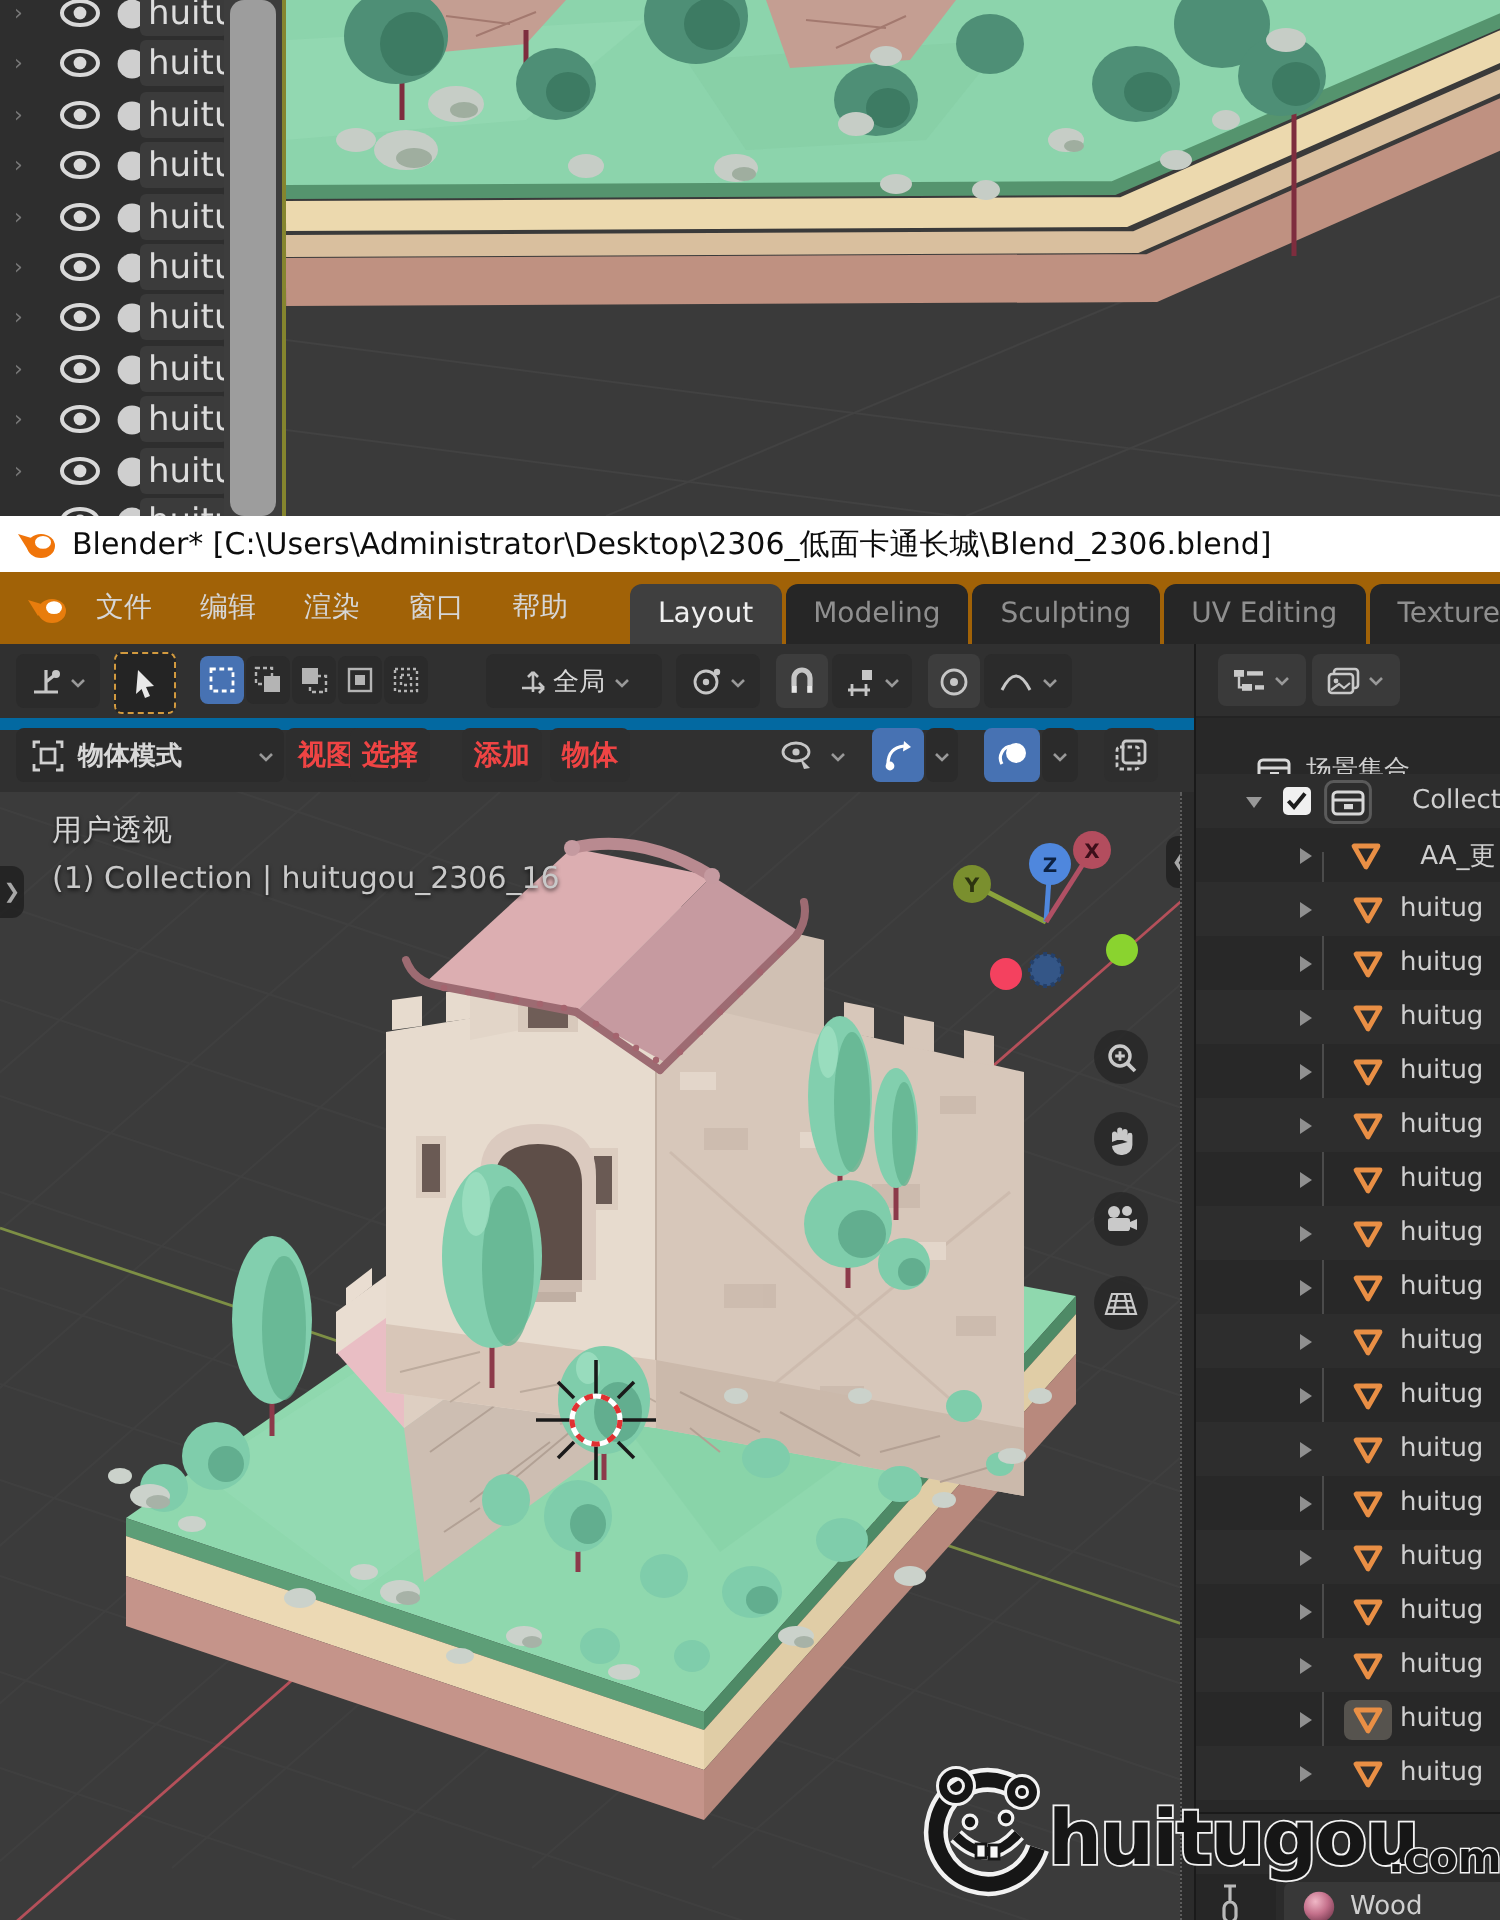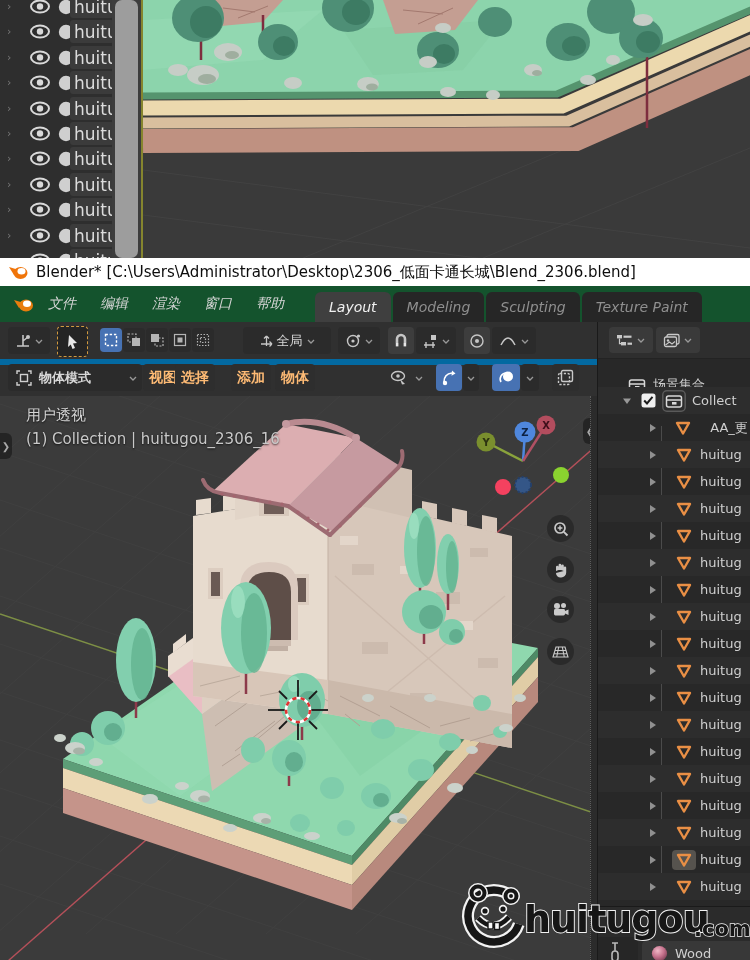--- a/index.html
+++ b/index.html
@@ -13,36 +13,36 @@
   .tname{position:absolute;left:70px;width:44px;height:23px;background:#3b3b3b;border-radius:3px;
     overflow:hidden;display:flex;align-items:center;}
   .tname span{color:#dcdcdc;font-size:17px;margin-left:4px;white-space:nowrap;}
   .tscroll{left:112px;top:0;width:29px;height:258px;background:#3d3d3d;}
   .tthumb{position:absolute;left:3px;top:0;width:23px;height:258px;background:#9d9d9d;border-radius:7px;}
   .top-viewport{left:141px;top:0;width:609px;height:258px;background:#3a3a3a;border-left:2px solid #85852e;}
   
   .title-bar{left:0;top:258px;width:750px;height:28px;background:#ffffff;display:flex;align-items:center;}
   .title-bar span{color:#0d0d0d;font-size:15px;margin-left:8px;white-space:nowrap;}
   
-  .menu-bar{left:0;top:286px;width:750px;height:36px;background:#14532d;display:flex;align-items:flex-end;font-style:italic;}
+  .menu-bar{left:0;top:286px;width:750px;height:36px;background:#a16207;display:flex;align-items:flex-end;}
   .menu-item{color:#d6d6d6;font-size:14px;padding:0 12px;height:36px;display:flex;align-items:center;}
   .tabs{position:absolute;left:315px;bottom:0;display:flex;gap:2px;}
   .wtab{height:30px;padding:0 14px;display:flex;align-items:center;font-size:14px;color:#8f8f8f;
     background:#262626;border-radius:6px 6px 0 0;white-space:nowrap;}
   .wtab.active{background:#3f3f3f;color:#f0f0f0;}
   
   .tool-header{left:0;top:322px;width:597px;height:74px;background:#303030;border-bottom:1px solid #1a1a1a;}
   .trow1{position:absolute;left:0;top:0;width:597px;height:37px;border-bottom:6px solid #0369a1;}
   .trow2{position:absolute;left:0;top:37px;width:597px;height:37px;font-weight:bold;}
   .btn{position:absolute;background:#2b2b2b;border-radius:4px;display:flex;align-items:center;justify-content:center;gap:3px;}
   .btn.lit{background:#3d3d3d;}
   .btn.blue{background:#4772b3;}
   .btn .lbl{color:#d8d8d8;font-size:13px;}
   .menu-txt{position:absolute;height:27px;top:5px;background:#2e2e2e;border-radius:4px;display:flex;
-    align-items:center;justify-content:center;color:#fdba74;font-size:14px;}
+    align-items:center;justify-content:center;color:#ef4444;font-size:14px;}
   
   .viewport{left:0;top:396px;width:597px;height:564px;background:#3b3b3b;overflow:hidden;}
   .ov1{left:26px;top:10px;color:#d5d5d5;font-size:15px;text-shadow:0 1px 2px rgba(0,0,0,.7);}
   .ov2{left:26px;top:34px;color:#c9c9c9;font-size:15px;text-shadow:0 1px 2px rgba(0,0,0,.7);}
   .vbtn{position:absolute;left:547px;width:27px;height:27px;border-radius:50%;background:rgba(40,40,40,.85);
     display:flex;align-items:center;justify-content:center;}
   .edge-strip{left:590px;top:396px;width:7px;height:564px;background:#2b2b2b;border-left:1px dotted #5c5c5c;}
   .collapse-tab{position:absolute;background:rgba(34,34,34,.9);color:#a8a8a8;font-size:10px;
     display:flex;align-items:center;justify-content:center;}
   
@@ -296,20 +296,21 @@
     </svg>
     <div class="menu-item">文件</div>
     <div class="menu-item">编辑</div>
     <div class="menu-item">渲染</div>
     <div class="menu-item">窗口</div>
     <div class="menu-item">帮助</div>
     <div class="tabs">
       <div class="wtab active">Layout</div>
       <div class="wtab">Modeling</div>
       <div class="wtab">Sculpting</div>
+      <div class="wtab">UV Editing</div>
       <div class="wtab">Texture Paint</div>
     </div>
   </div>
 
   <div class="abs tool-header">
     <div class="trow1">
       <div class="btn" style="left:8px;top:5px;width:42px;height:27px">
         <svg width="16" height="16">
             <path d="M8,2 V13 M2,13 H14 M8,8 L13,4" stroke="#c6c6c6" stroke-width="1.6" fill="none"></path>
             <circle cx="13" cy="4" r="2" fill="#c6c6c6"></circle>
@@ -790,21 +791,21 @@
       <svg width="15" height="15" style="margin-left:9px">
           <rect x="0.5" y="0.5" width="14" height="14" rx="2.5" fill="#f0f0f0"></rect>
           <path d="M3.2,7.5 L6,10.5 L11.5,3.8" stroke="#1c1c1c" stroke-width="2" fill="none"></path>
         </svg>
       <svg width="24" height="22" style="margin-left:6px">
           <rect x="0.8" y="0.8" width="22.4" height="20.4" rx="4" fill="none" stroke="#5a5a5a" stroke-width="1.5"></rect>
           <rect x="4.5" y="6" width="15" height="11" rx="2" fill="none" stroke="#d8d8d8" stroke-width="1.5"></rect>
           <line x1="4.5" y1="10" x2="19.5" y2="10" stroke="#d8d8d8" stroke-width="1.5"></line>
           <rect x="10" y="12" width="4.5" height="2.6" fill="#d8d8d8"></rect>
         </svg>
-      <span class="ol-label" style="margin-left:6px">Collect</span>
+      <span class="ol-label" style="margin-left:20px">Collect</span>
     </div>
 
     <div class="ol-row" style="top:92px">
       <div class="stub" style="top:105px"></div>
       <svg width="8" height="10" style="margin-left:51px">
           <path d="M1,1 L7,5 L1,9 Z" fill="#909090"></path>
         </svg>
       <svg width="18" height="16" style="margin-left:18px">
           <path d="M3,3 H15 L9,13.5 Z" fill="none" stroke="#e98f45" stroke-width="2.4" stroke-linejoin="round"></path>
         </svg>

